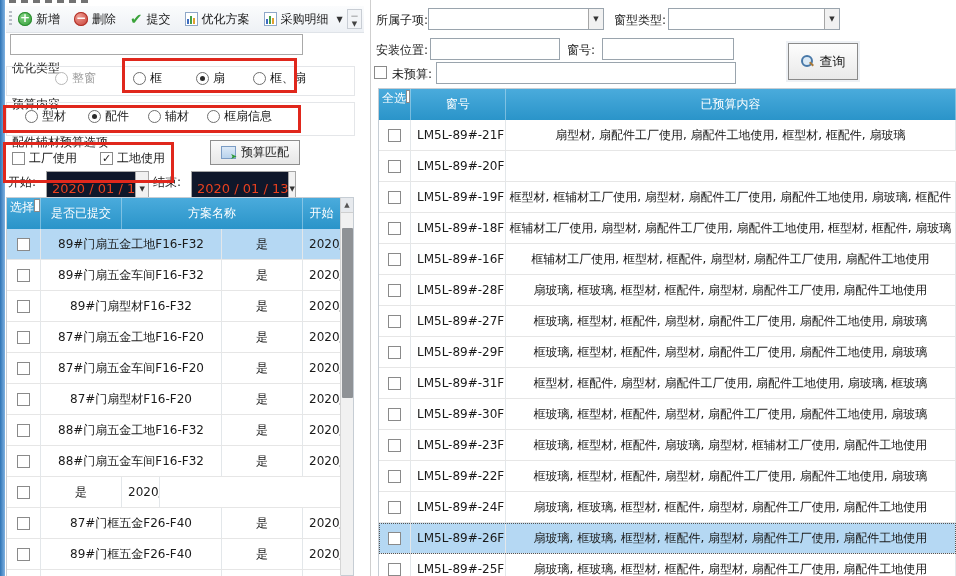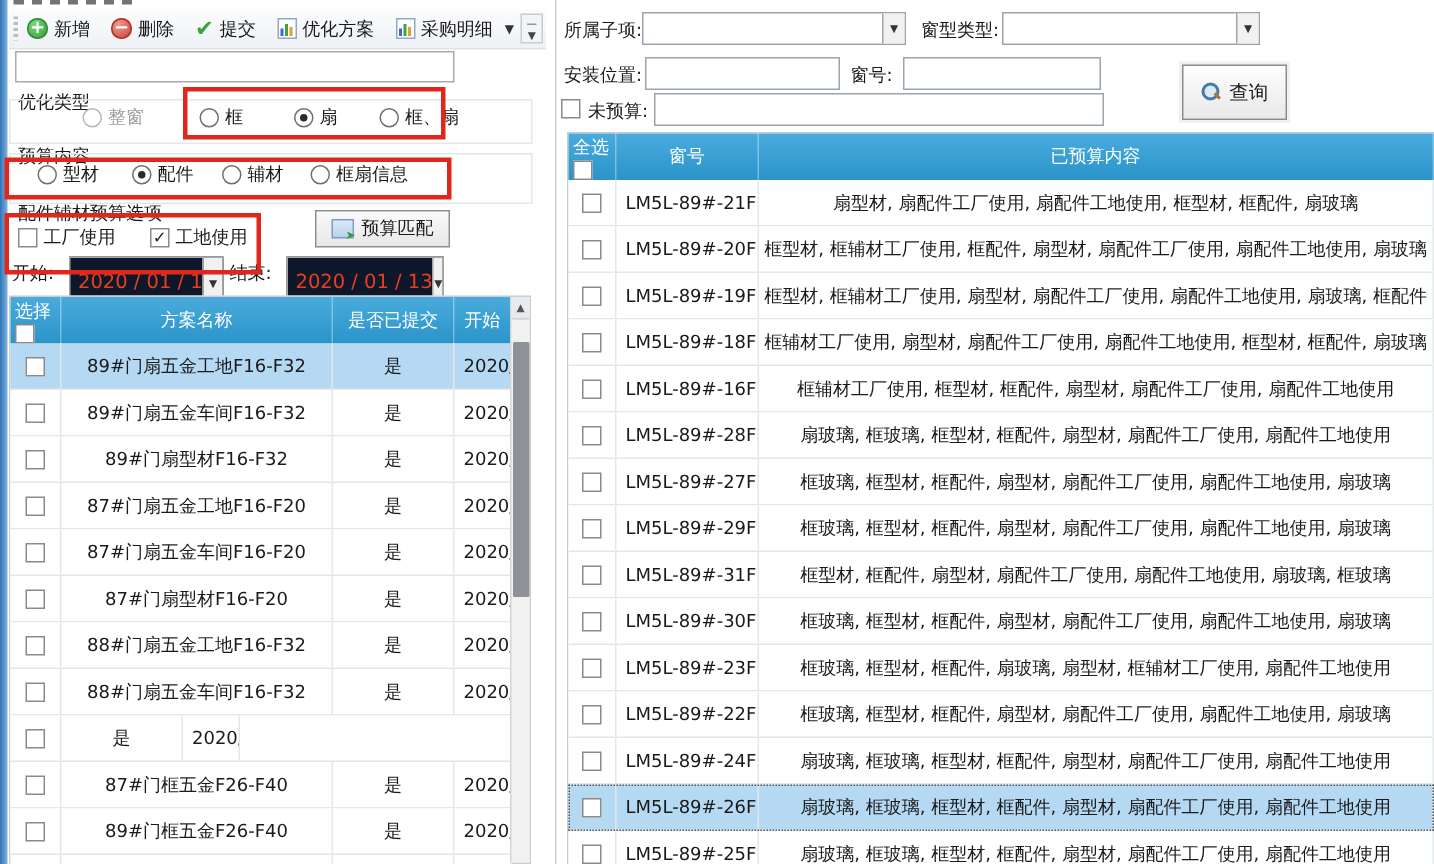--- a/index.html
+++ b/index.html
@@ -66,21 +66,21 @@
     display:flex; align-items:center; }
   .datebox .val { flex:1; color:#e8401f; font-size:13px; padding-left:5px; white-space:nowrap; }
   .drop-btn { width:15px; height:100%; border-left:1px solid #a6a6a6; background:#f1f1f1;
     display:flex; align-items:center; justify-content:center; font-size:7px; color:#333; }
 
   
   .tbl { position:absolute; background:#fff; border:1px solid #c6cdd4; }
   .thead { display:flex; background:linear-gradient(#4aabdc,#2a94c9); color:#fff; height:31px; }
   .th { position:relative; border-right:1px solid rgba(255,255,255,.35); display:flex;
     align-items:center; justify-content:center; overflow:hidden; white-space:nowrap; }
-  .th.sel-col { flex-direction:column; align-items:flex-start; justify-content:flex-start; padding:1px 0 0 3px; }
+  .th.sel-col { flex-direction:row; align-items:flex-start; justify-content:flex-start; padding:1px 0 0 3px; }
   .th .cb { margin-top:0; }
   .trow { display:flex; height:31px; border-bottom:1px solid #e6e6e6; background:#fff; }
   .trow.sel { background:#b5d8f3; }
   .trow.dotted { outline:1px dotted #555; outline-offset:-1px; }
   .td { border-right:1px solid #e3e7ea; display:flex; align-items:center; justify-content:center;
     overflow:hidden; white-space:nowrap; }
   .td.left { justify-content:flex-start; padding-left:6px; }
 
   .vscroll { position:absolute; right:0; top:0; width:13px; background:#f1f1f1; border-left:1px solid #d5d5d5; }
   .vs-up { height:15px; background:#e7eaee; border-bottom:1px solid #cfcfcf; font-size:7px; color:#555;
@@ -218,22 +218,22 @@
       <span class="drop-btn">▼</span>
     </div>
   </div>
 
   <div class="tbl" style="left:6px; top:197px; width:348px; height:379px;">
     <div class="thead" style="width:334px;">
       <div class="th sel-col" style="width:34px;">
         <span>选择</span>
         <span class="cb"></span>
       </div>
+      <div class="th" style="width:81px;">是否已提交</div>
       <div class="th" style="width:181px;">方案名称</div>
-      <div class="th" style="width:81px;">是否已提交</div>
       <div class="th" style="width:38px;">开始</div>
     </div>
     <div id="left-rows" style="width:334px;">
         <div class="trow sel">
           <div class="td" style="width: 34px;">
             <span class="cb"></span>
           </div>
           <div class="td" style="width: 181px;">89#门扇五金工地F16-F32</div>
           <div class="td" style="width: 81px;">是</div>
           <div class="td left" style="width: 38px;">2020/0</div>
@@ -370,21 +370,20 @@
             <span class="cb"></span>
           </div>
           <div class="td left" style="width: 95px;">LM5L-89#-21F19</div>
           <div class="td" style="width: 451px;">扇型材, 扇配件工厂使用, 扇配件工地使用, 框型材, 框配件, 扇玻璃</div>
         </div>
         <div class="trow">
           <div class="td" style="width: 32px;">
             <span class="cb"></span>
           </div>
           <div class="td left" style="width: 95px;">LM5L-89#-20F18</div>
-          <div class="td" style="width: 451px;">框型材, 框辅材工厂使用, 框配件, 扇型材, 扇配件工厂使用, 扇配件工地使用, 扇玻璃</div>
         </div>
         <div class="trow">
           <div class="td" style="width: 32px;">
             <span class="cb"></span>
           </div>
           <div class="td left" style="width: 95px;">LM5L-89#-19F17</div>
           <div class="td" style="width: 451px;">框型材, 框辅材工厂使用, 扇型材, 扇配件工厂使用, 扇配件工地使用, 扇玻璃, 框配件</div>
         </div>
         <div class="trow">
           <div class="td" style="width: 32px;">

